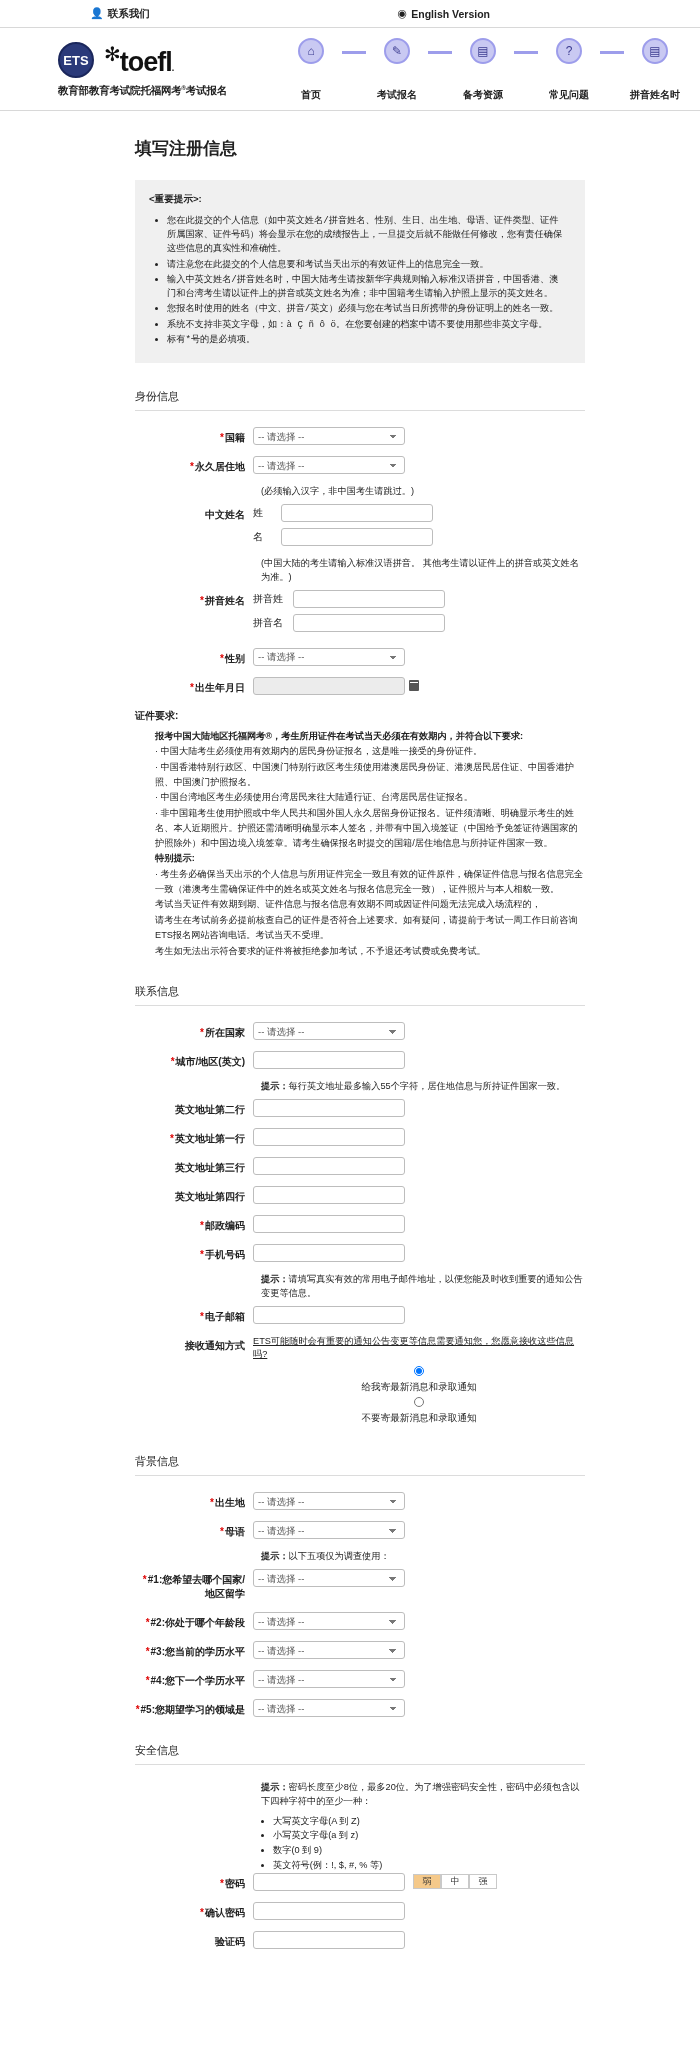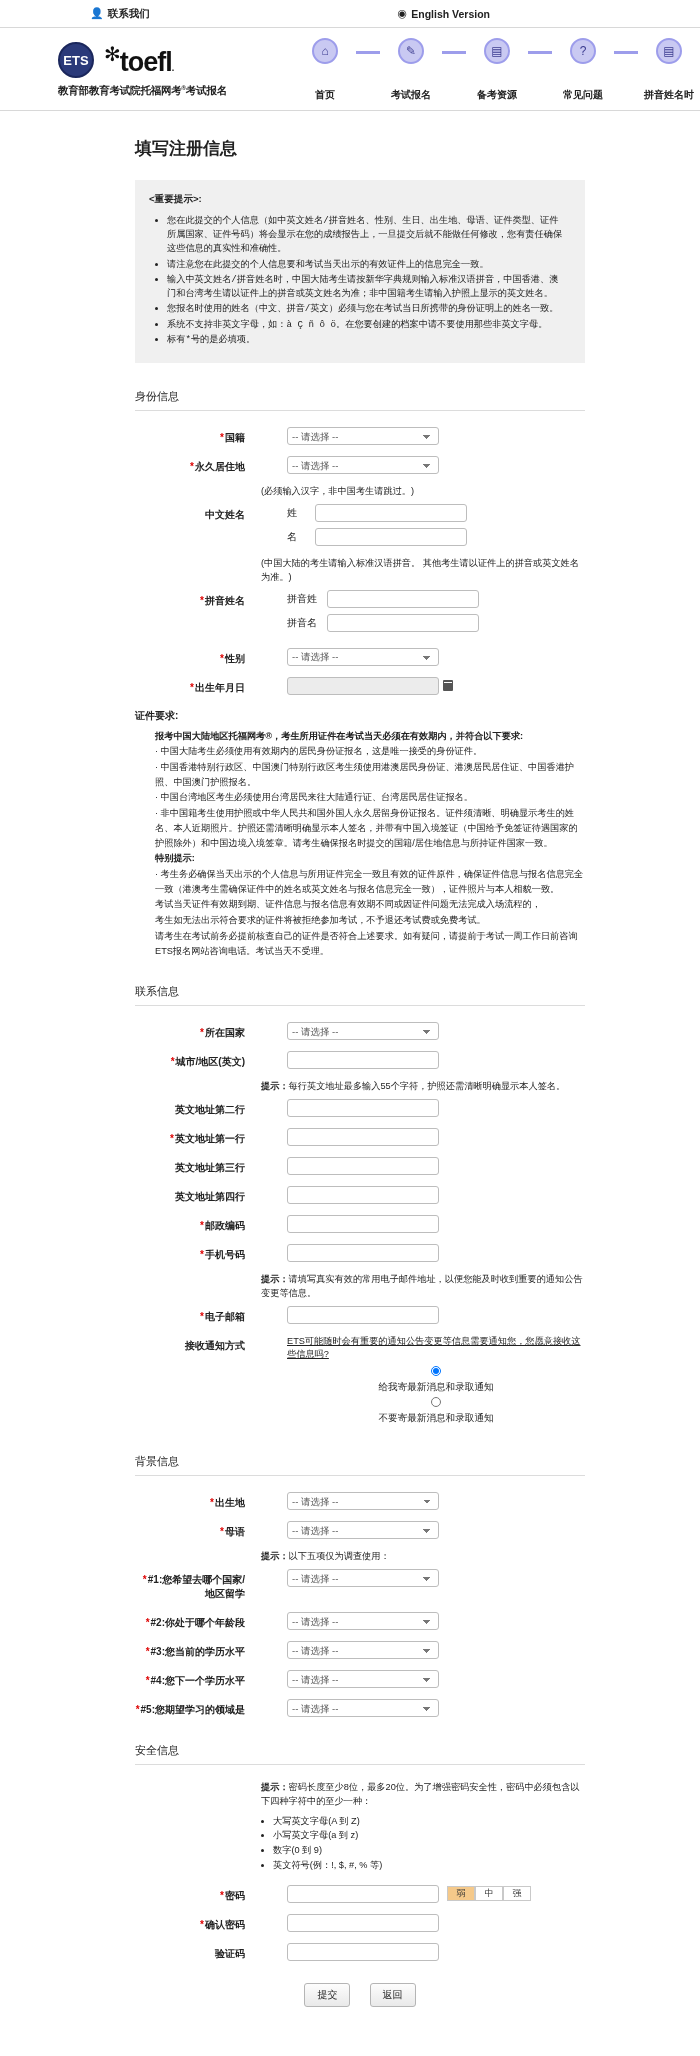--- a/index.html
+++ b/index.html
@@ -25,21 +25,20 @@
   .topbar .left { display:flex; align-items:center; gap:4px; margin-left:50px;}
   .topbar .right { display:flex; align-items:center; gap:4px; margin-left:auto; margin-right:170px;}
   .mini-icon { font-size:11px; line-height:1; }
 
   
   .header {
     display:flex;
     align-items:center;
     padding:10px 0 8px 0;
     border-bottom:1px solid #d8d8d8;
-    justify-content:space-between;
   }
   .brand { width:270px; padding-left:58px; }
   .brand-row { display:flex; align-items:center; gap:10px; }
   .seal {
     width:36px;height:36px;border-radius:50%;
     background:#2b3a7a;
     border:2px solid #1b275c;
     display:flex;align-items:center;justify-content:center;
     color:#fff;font-size:13px;font-weight:bold;
     flex:none;
@@ -92,21 +91,21 @@
   .req-star { color:#d00; font-weight:bold; }
 
   
   .section-title {
     font-size:11px; margin:26px 0 6px 0; font-weight:normal;
   }
   .section-rule { border-top:1px solid #dcdcdc; margin-bottom:16px; }
 
   
   .row {
-    display:flex; align-items:flex-start; margin-bottom:11px;gap:34px;
+    display:flex; align-items:flex-start; margin-bottom:11px;
   }
   .lbl {
     width:118px; text-align:right; padding-right:8px; padding-top:4px;
     font-size:10px; font-weight:bold; flex:none;
   }
   .lbl .req-star { margin-right:1px; }
   .fld { flex:1; }
   select {
     width:152px; height:18px; font-size:9.5px;
     font-family:"Liberation Sans",sans-serif;
@@ -328,39 +327,39 @@
     <div class="dr-title">证件要求:</div>
     <div class="dr-body">
       <p style="font-weight:bold;">报考中国大陆地区托福网考®，考生所用证件在考试当天必须在有效期内，并符合以下要求:</p>
       <p>· 中国大陆考生必须使用有效期内的居民身份证报名，这是唯一接受的身份证件。</p>
       <p>· 中国香港特别行政区、中国澳门特别行政区考生须使用港澳居民身份证、港澳居民居住证、中国香港护照、中国澳门护照报名。</p>
       <p>· 中国台湾地区考生必须使用台湾居民来往大陆通行证、台湾居民居住证报名。</p>
       <p>· 非中国籍考生使用护照或中华人民共和国外国人永久居留身份证报名。证件须清晰、明确显示考生的姓名、本人近期照片。护照还需清晰明确显示本人签名，并带有中国入境签证（中国给予免签证待遇国家的护照除外）和中国边境入境签章。请考生确保报名时提交的国籍/居住地信息与所持证件国家一致。</p>
       <p style="font-weight:bold;">特别提示:</p>
       <p>· 考生务必确保当天出示的个人信息与所用证件完全一致且有效的证件原件，确保证件信息与报名信息完全一致（港澳考生需确保证件中的姓名或英文姓名与报名信息完全一致），证件照片与本人相貌一致。</p>
       <p>考试当天证件有效期到期、证件信息与报名信息有效期不同或因证件问题无法完成入场流程的，</p>
+      <p>请考生在考试前务必提前核查自己的证件是否符合上述要求。如有疑问，请提前于考试一周工作日前咨询ETS报名网站咨询电话。考试当天不受理。</p>
       <p>考生如无法出示符合要求的证件将被拒绝参加考试，不予退还考试费或免费考试。</p>
-      <p>请考生在考试前务必提前核查自己的证件是否符合上述要求。如有疑问，请提前于考试一周工作日前咨询ETS报名网站咨询电话。考试当天不受理。</p>
     </div>
   </div>
 
   <div class="section-title">联系信息</div>
   <div class="section-rule"></div>
 
   <div class="row">
     <div class="lbl"><span class="req-star">*</span><span>所在国家</span></div>
     <div class="fld"><select><option>-- 请选择 --</option></select></div>
   </div>
 
   <div class="row">
     <div class="lbl"><span class="req-star">*</span><span>城市/地区(英文)</span></div>
     <div class="fld"><input type="text" value="" style=""></div>
   </div>
 
-  <div class="hint hint-indent"><span class="hint-b">提示：</span><span>每行英文地址最多输入55个字符，护照还需清晰明确显示本人签名。</span></div>
+  <div class="hint hint-indent"><span class="hint-b">提示：</span><span>每行英文地址最多输入55个字符，居住地信息与所持证件国家一致。</span></div>
 
   <div class="row">
     <div class="lbl">英文地址第二行</div>
     <div class="fld"><input type="text" value="" style=""></div>
   </div>
   <div class="row">
     <div class="lbl"><span class="req-star">*</span><span>英文地址第一行</span></div>
     <div class="fld"><input type="text" value="" style=""></div>
   </div>
   <div class="row">
@@ -437,21 +436,21 @@
   </div>
   <div class="row">
     <div class="lbl"><span class="req-star">*</span><span>#5:您期望学习的领域是</span></div>
     <div class="fld"><select><option>-- 请选择 --</option></select></div>
   </div>
 
   <div class="section-title">安全信息</div>
   <div class="section-rule"></div>
 
   <div class="hint hint-indent"><span class="hint-b">提示：</span><span>密码长度至少8位，最多20位。为了增强密码安全性，密码中必须包含以下四种字符中的至少一种：</span></div>
-  <ul class="bullet-list" style="margin-left:108px;margin-bottom:12px;">
+  <ul class="bullet-list" style="margin-left:108px;">
     <li>大写英文字母(A 到 Z)</li>
     <li>小写英文字母(a 到 z)</li>
     <li>数字(0 到 9)</li>
     <li>英文符号(例：!, $, #, % 等)</li>
   </ul>
 
   <div class="row">
     <div class="lbl"><span class="req-star">*</span><span>密码</span></div>
     <div class="fld pw-row">
       <input type="password" value="" style="">
@@ -466,19 +465,15 @@
   <div class="row">
     <div class="lbl"><span class="req-star">*</span><span>确认密码</span></div>
     <div class="fld"><input type="password" value="" style=""></div>
   </div>
 
   <div class="row">
     <div class="lbl">验证码</div>
     <div class="fld"><input type="text" value="" style=""></div>
   </div>
 
-  <div class="btn-bar">
-    <span class="btn">提交</span>
-    <span class="btn">返回</span>
-  </div>
 
 </div>
 </div>
 
 </body></html>

